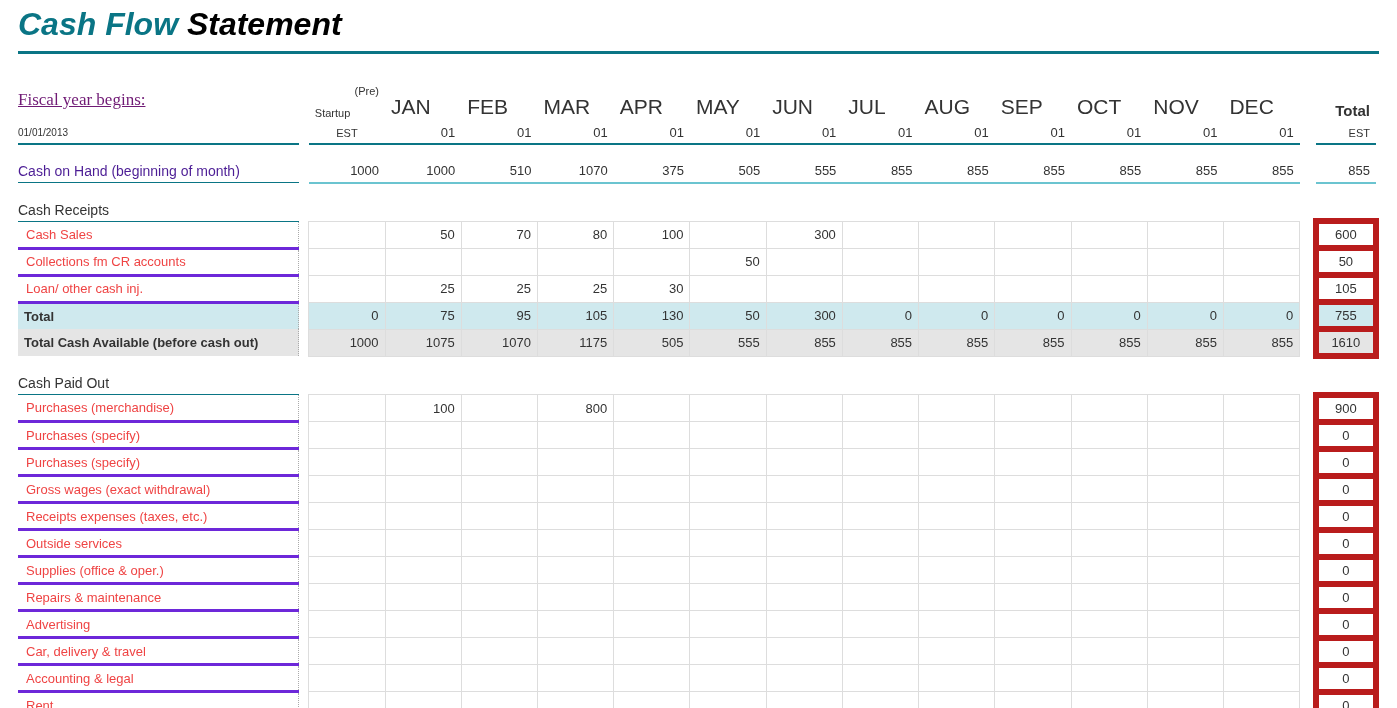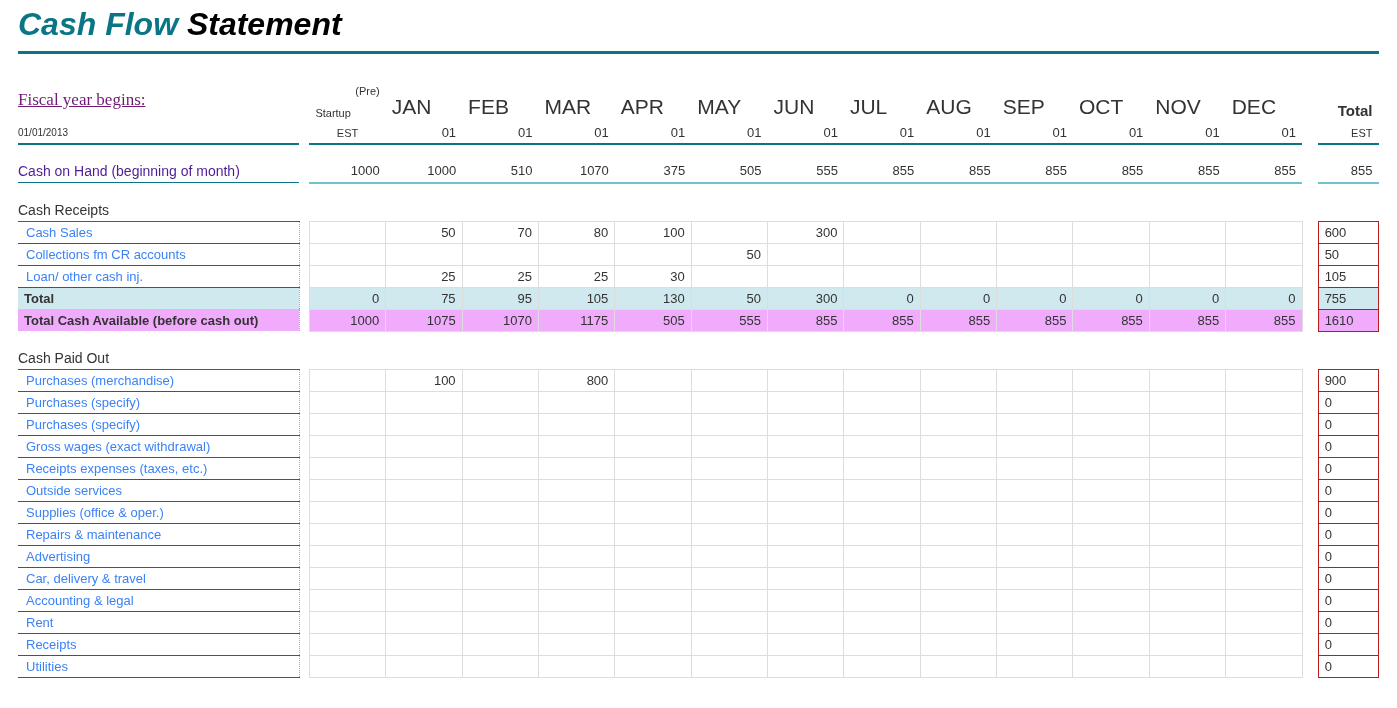--- a/index.html
+++ b/index.html
@@ -73,23 +73,23 @@
 
   .spacer td { height: 16px; }
 
   .row-label {
     color: #4c1d95;
     border-bottom: 1px solid #0a7585;
     font-size: 14px;
     padding-left: 0;
   }
   .item-label {
-    color: #3b82f6;
+    color: #ef4444;
     border-right: 1px dotted #aaa;
-    border-bottom: 1px solid #6d28d9;
+    border-bottom: 3px solid #6d28d9;
     padding-left: 8px;
     font-size: 13px;
   }
   .section-label {
     color: #333;
     font-size: 14px;
     border-bottom: 1px solid #0a7585;
     padding-left: 0;
   }
   .bold-label {
@@ -102,37 +102,37 @@
 
   .cell-num {
     text-align: right;
     border: 1px solid #ddd;
     color: #333;
   }
   .cell-coh {
     text-align: right;
   }
   .cell-total {
-    text-align: left;
-    border: 1px solid #b91c1c;
+    text-align: center;
+    border: 6px solid #b91c1c;
     color: #333;
   }
   .coh-row .cell-coh {
     border-bottom: 2px solid #6bc4d0;
   }
   .coh-row .cell-total-coh {
     text-align: right;
     border-bottom: 2px solid #6bc4d0;
   }
 
   .lt-teal td.cell-num, .lt-teal td.bold-label, .lt-teal td.cell-total {
     background: #cfe9ee;
   }
   .teal td.cell-num, .teal td.bold-label, .teal td.cell-total {
-    background: #f0abfc;
+    background: #e5e5e5;
   }
   .no-b { border: none !important; }
 </style>
 </head>
 <body>
 
 <div class="title">
   <span class="accent">Cash Flow</span><span class="black"> Statement</span>
 </div>
 

